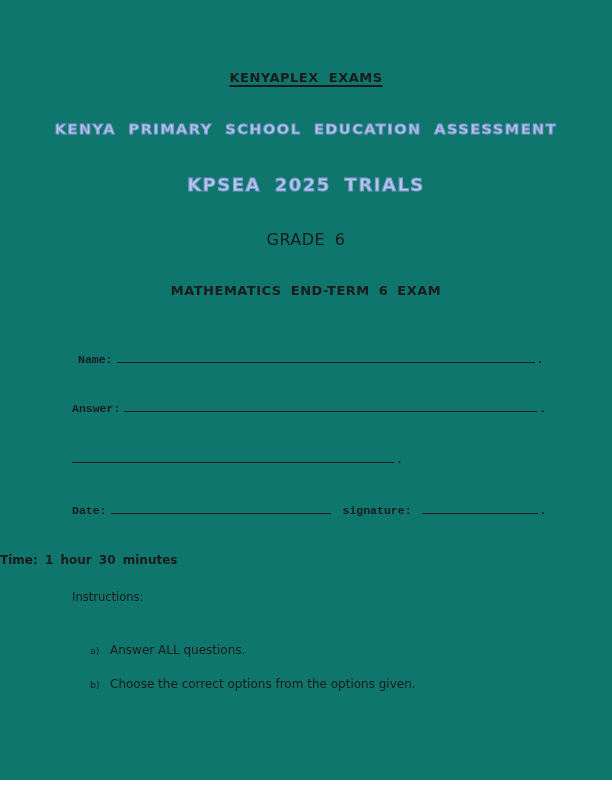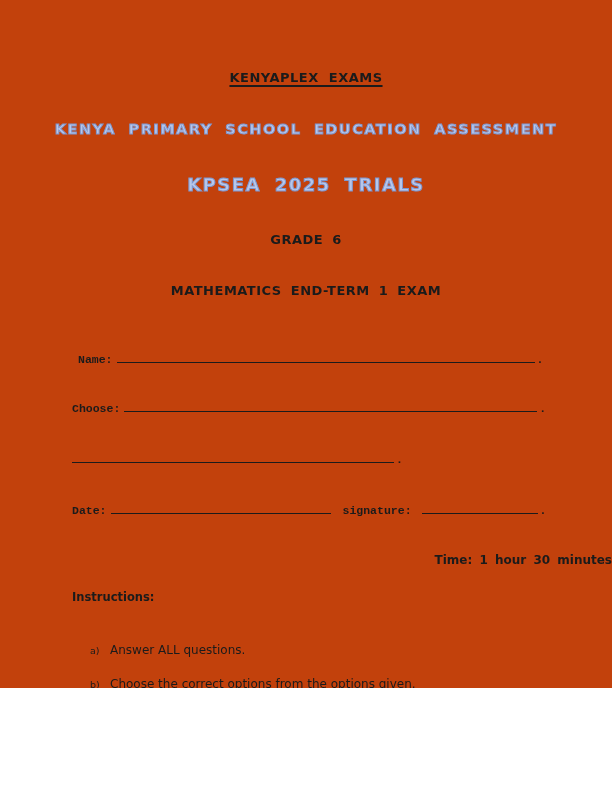--- a/index.html
+++ b/index.html
@@ -2,22 +2,22 @@
 <html><head>
 <meta charset="utf-8">
 <style>
   html, body {
     margin: 0;
     padding: 0;
   }
   .page {
     position: relative;
     width: 612px;
-    height: 688px;
-    background: #c2410c;
+    height: 780px;
+    background: #0f766e;
     overflow: hidden;
     font-family: "DejaVu Sans", sans-serif;
     color: #1b1b1b;
     box-sizing: border-box;
   }
 
   
   .org-title {
     margin: 0;
     padding-top: 70px;
@@ -48,23 +48,23 @@
     line-height: 18px;
   }
   .trial-title {
     margin-top: 38px;
     font-size: 18px;
     line-height: 18px;
   }
   .grade-title {
     margin-top: 38px;
     text-align: center;
-    font-size: 13px;
+    font-size: 16px;
     line-height: 15px;
-    font-weight: bold;
+    font-weight: normal;
     letter-spacing: 0.5px;
     word-spacing: 4px;
   }
   .exam-title {
     margin-top: 36px;
     text-align: center;
     font-size: 13px;
     line-height: 16px;
     font-weight: bold;
     letter-spacing: 0.5px;
@@ -99,33 +99,32 @@
   .school-line     { width: 413px; }
   .assessment-line { width: 322px; }
   .date-line       { width: 220px; }
   .signature-line  { width: 116px; margin-left: 6px; }
   .terminator { margin-left: 2px; }
   .signature-label { margin-left: 12px; }
 
   
   .time-allowed {
     margin-top: 35px;
-    text-align: right;
+    text-align: left;
     font-size: 12px;
     line-height: 15px;
     font-weight: bold;
     word-spacing: 3px;
-    padding-left: 36px;
   }
   .instructions-heading {
     margin-top: 22px;
     margin-left: 72px;
     font-size: 11.5px;
     line-height: 15px;
-    font-weight: bold;
+    font-weight: normal;
   }
   .instruction-item {
     display: flex;
     align-items: baseline;
     margin-left: 90px;
     font-size: 12px;
     line-height: 15px;
     font-weight: normal;
   }
   .instruction-item.item-a { margin-top: 38px; }
@@ -142,30 +141,30 @@
 <div class="page">
 
   <h1 class="org-title"><span class="underlined">KENYAPLEX EXAMS</span></h1>
 
   <h2 class="blue-title assessment-title">KENYA PRIMARY SCHOOL EDUCATION ASSESSMENT</h2>
 
   <h2 class="blue-title trial-title">KPSEA 2025 TRIALS</h2>
 
   <div class="grade-title">GRADE 6</div>
 
-  <div class="exam-title">MATHEMATICS END-TERM 1 EXAM</div>
+  <div class="exam-title">MATHEMATICS END-TERM 6 EXAM</div>
 
   <div class="field-row name-row">
     <span class="field-label">Name:</span>
     <span class="blank-line name-line"></span>
     <span class="terminator">.</span>
   </div>
 
   <div class="field-row school-row">
-    <span class="field-label">Choose:</span>
+    <span class="field-label">Answer:</span>
     <span class="blank-line school-line"></span>
     <span class="terminator">.</span>
   </div>
 
   <div class="field-row assessment-row">
     <span class="blank-line assessment-line"></span>
     <span class="terminator">.</span>
   </div>
 
   <div class="field-row date-row">

